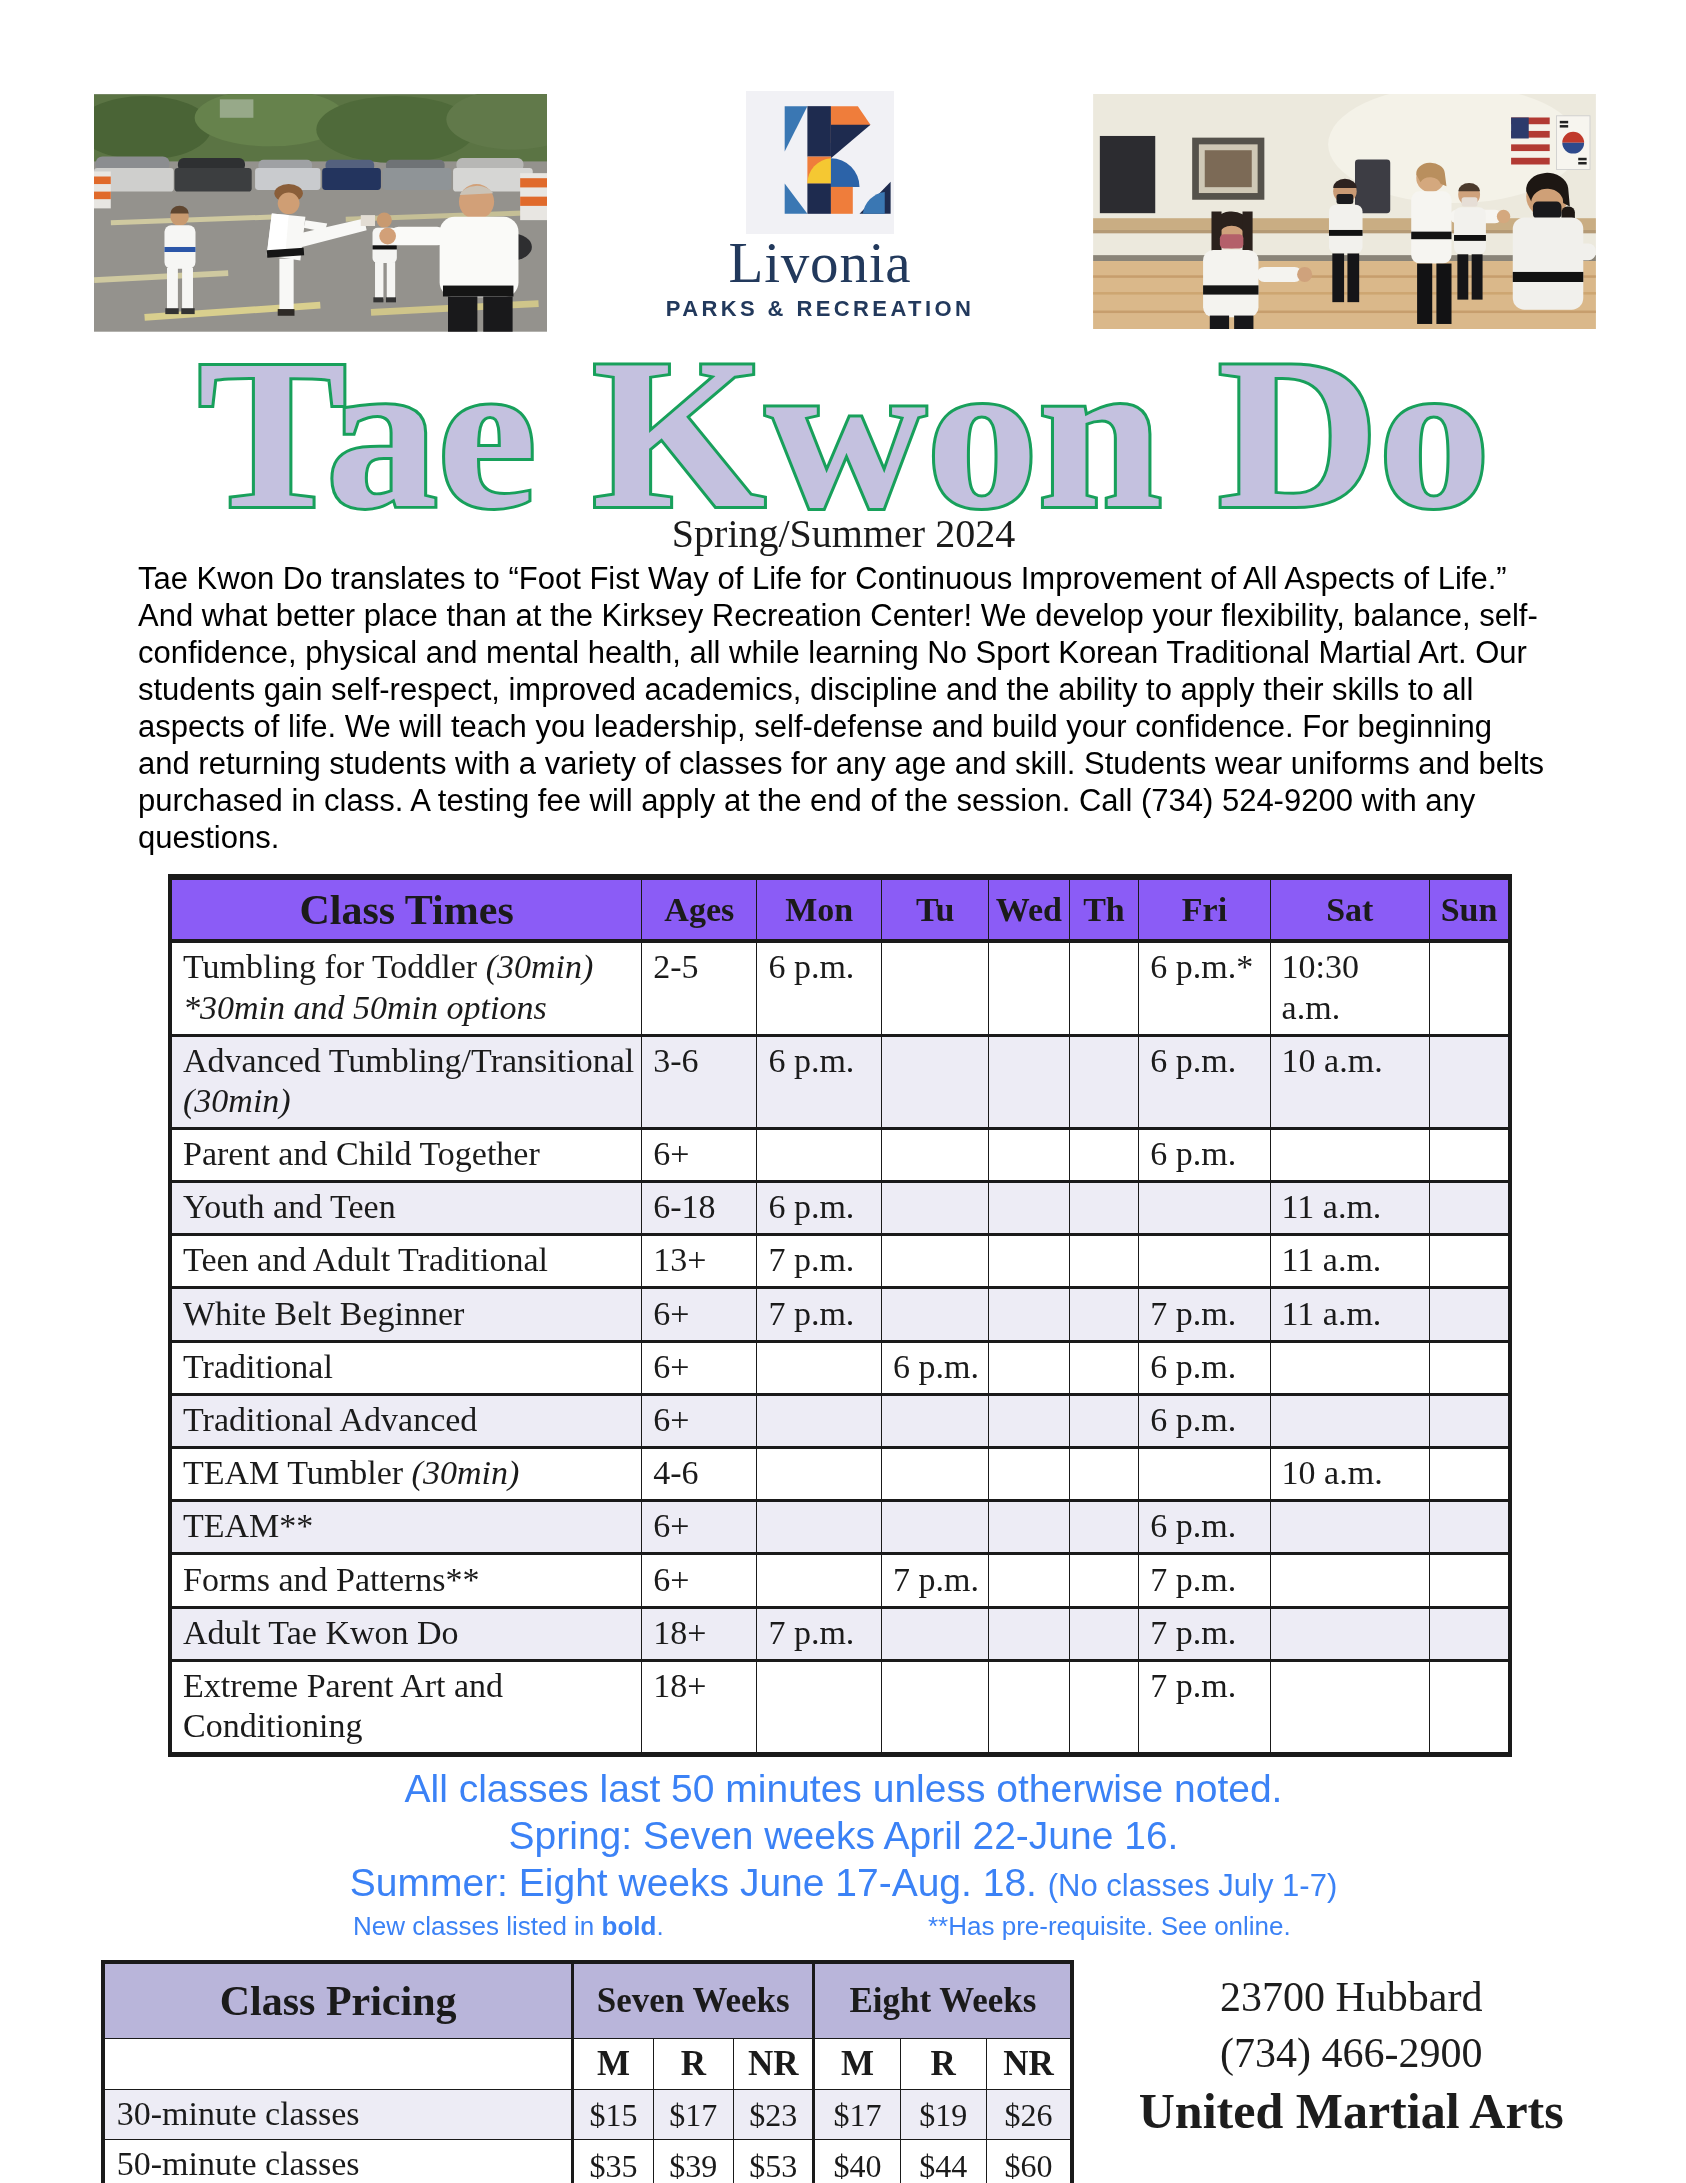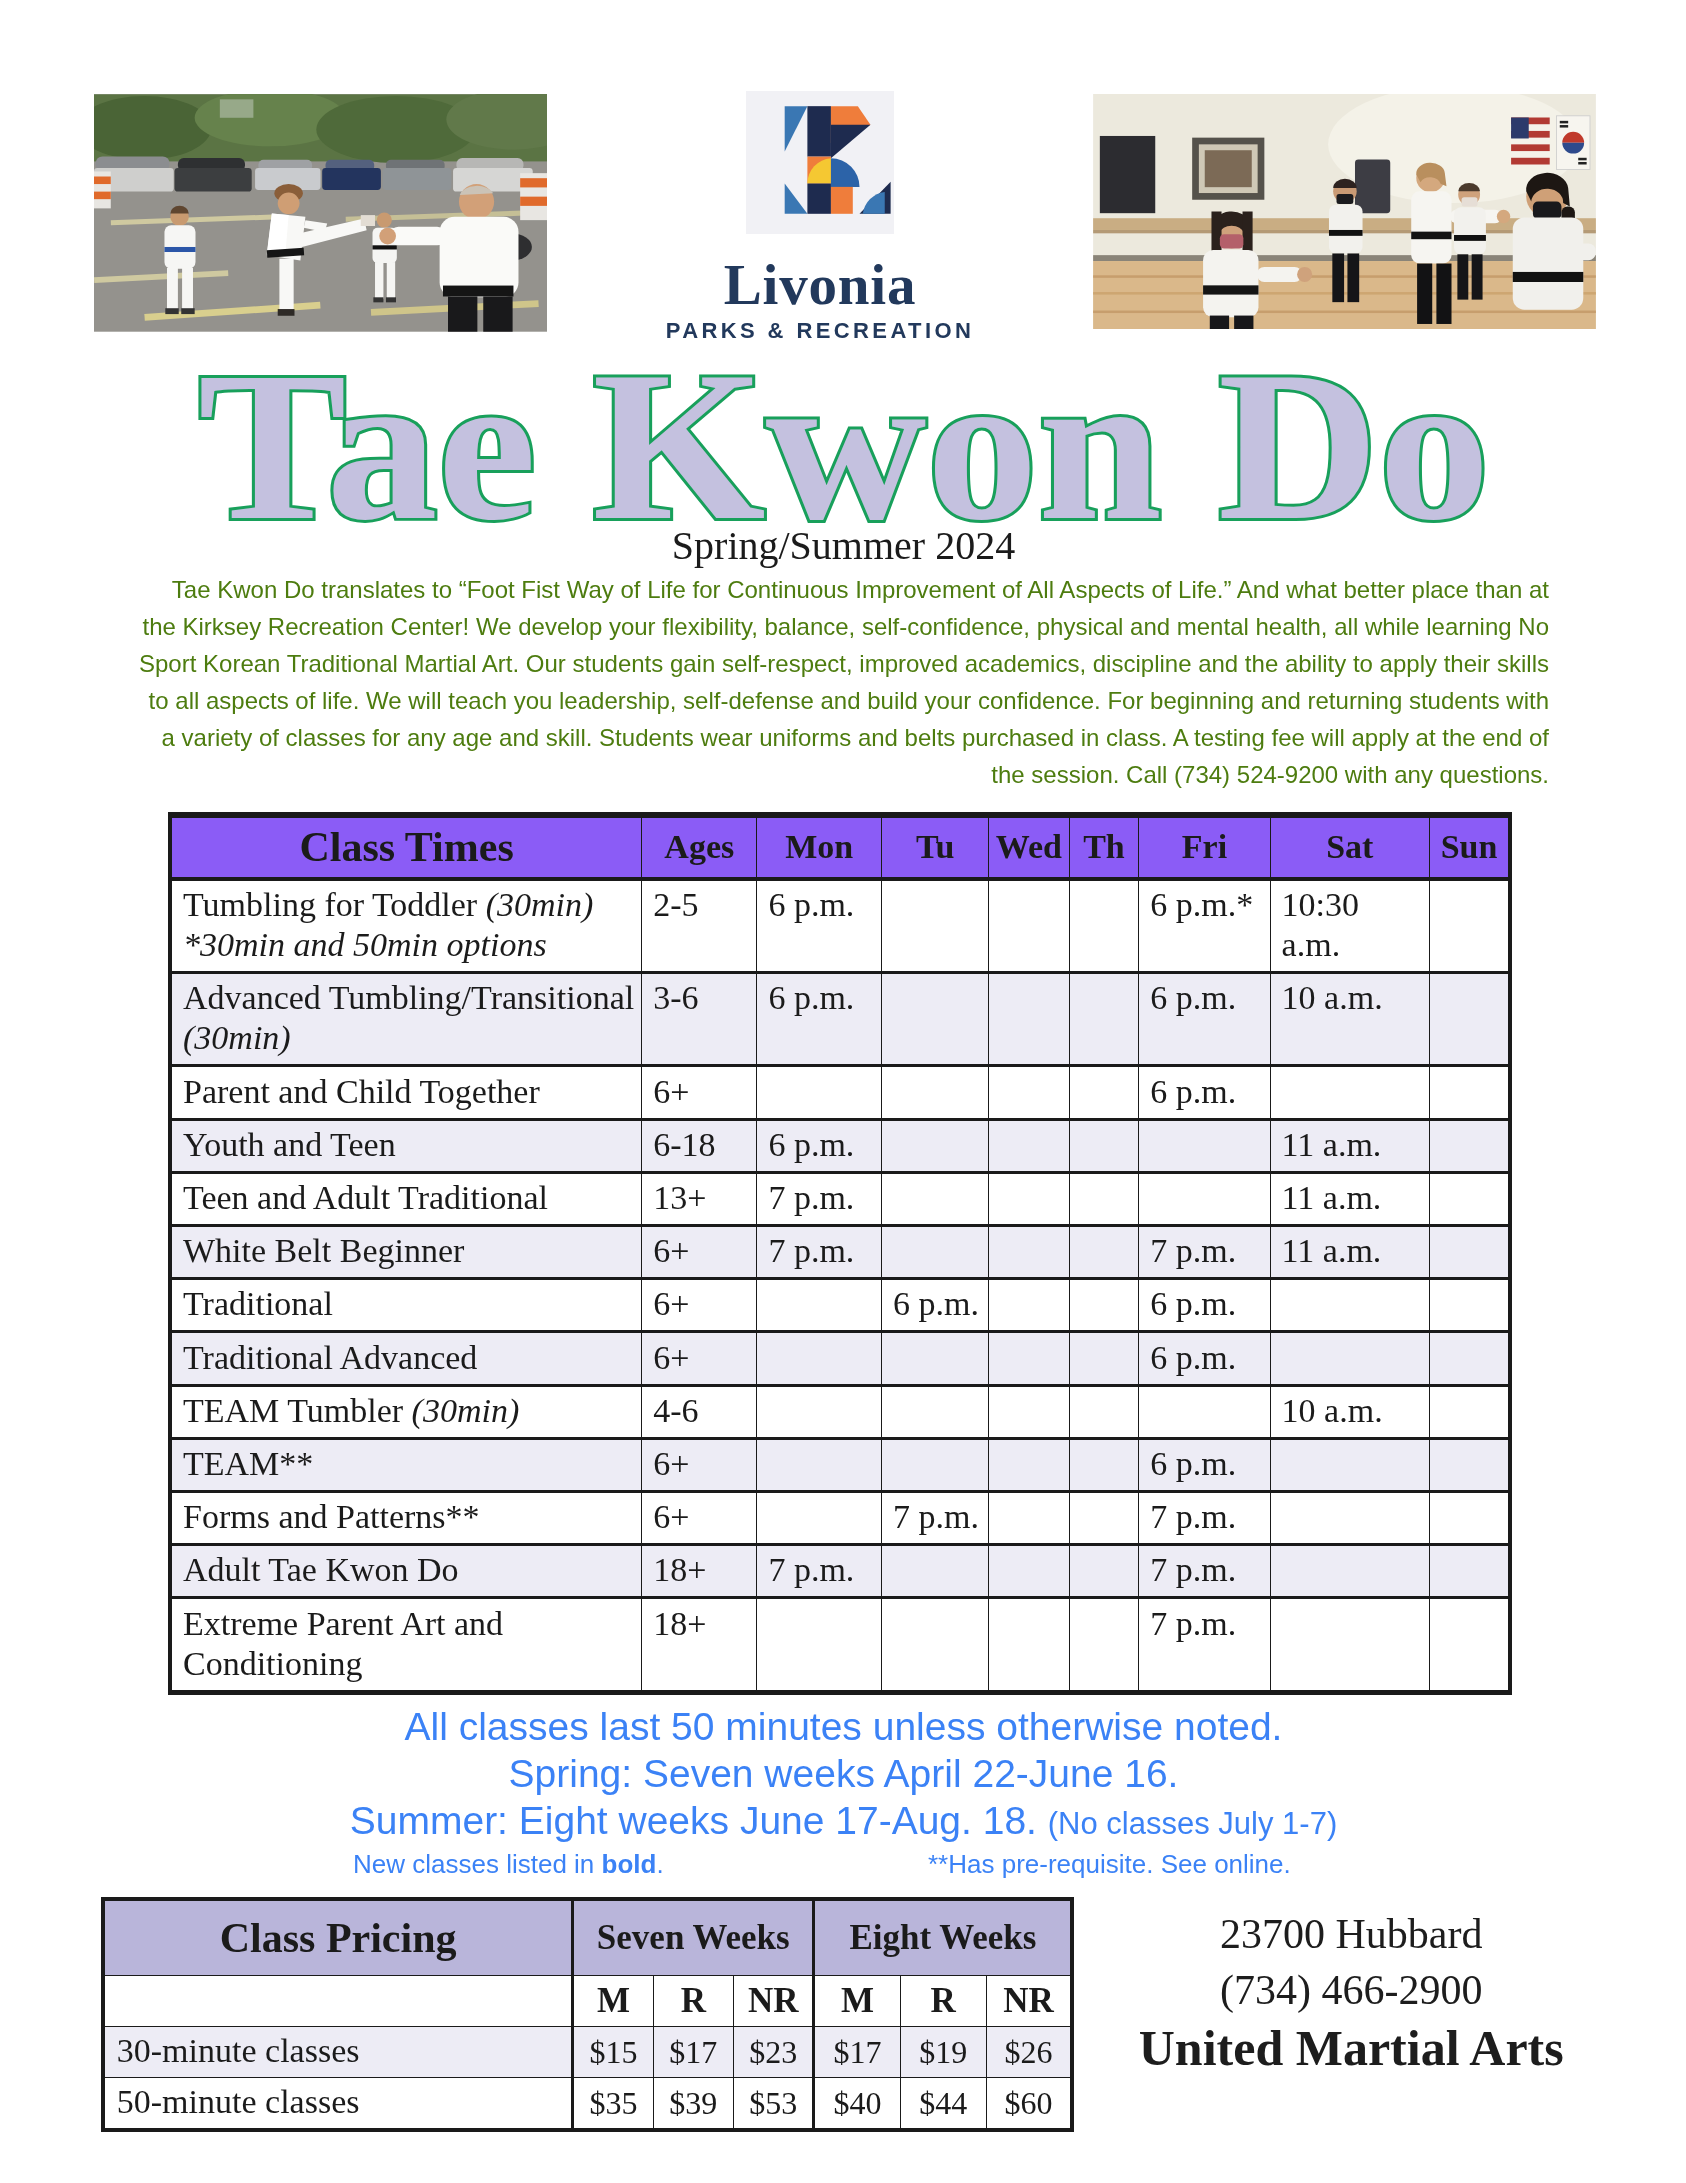--- a/index.html
+++ b/index.html
@@ -4,33 +4,33 @@
 <style>
   html,body{margin:0;padding:0;background:#888;}
   .page{position:relative;width:1687px;height:2183px;background:#ffffff;margin:0 auto;
         font-family:"Liberation Serif",serif;color:#1b1b1b;overflow:hidden;}
 
   
   .top{display:flex;justify-content:space-between;align-items:flex-start;padding:94px 91px 0 94px;}
   .photo{display:block;}
   .logo-block{display:flex;flex-direction:column;align-items:center;margin-top:-3.4px;}
   .logo-art{width:148px;height:143px;}
-  .logo-name{font-family:"Liberation Serif",serif;font-weight:bold;font-size:57px;line-height:1;
-             color:#22395c;margin-top:22px;letter-spacing:0.8px;}
+  .logo-name{font-family:"Liberation Serif",serif;font-weight:normal;font-size:57px;line-height:1;
+             color:#22395c;letter-spacing:0.8px;}
   .logo-sub{font-family:"Liberation Sans",sans-serif;font-weight:bold;font-size:22px;color:#22395c;
             letter-spacing:3.4px;margin-top:5px;}
 
   
   .title-wrap{text-align:center;margin-top:8.4px;height:172px;}
   .title-svg{width:1310px;height:172px;overflow:visible;}
   .season{text-align:center;font-size:40px;line-height:44px;margin-top:0;}
 
   
   .intro{margin:3.4px auto 0 auto;width:1411px;font-family:"Liberation Sans",sans-serif;
-         font-size:24px;line-height:37px;color:#4d7c0f;text-align:right;}
+         font-size:31px;line-height:37px;color:#000000;}
 
   
   table.schedule{margin:18.5px 0 0 168px;width:1344px;border-collapse:collapse;table-layout:fixed;
                  border:4.2px solid #1a1a1a;border-top-width:6.7px;border-bottom-width:5px;}
   table.schedule th,table.schedule td{border:1.7px solid #1a1a1a;}
   table.schedule thead th{background:#8b5cf6;height:57px;font-size:34px;font-weight:600;
                           text-align:center;border-bottom:4.2px solid #1a1a1a;}
   table.schedule thead th.class-times{font-size:42px;font-weight:bold;}
   table.schedule tbody tr{border-top:3.4px solid #1a1a1a;}
   table.schedule tbody tr:nth-child(even){background:#edecf5;}

